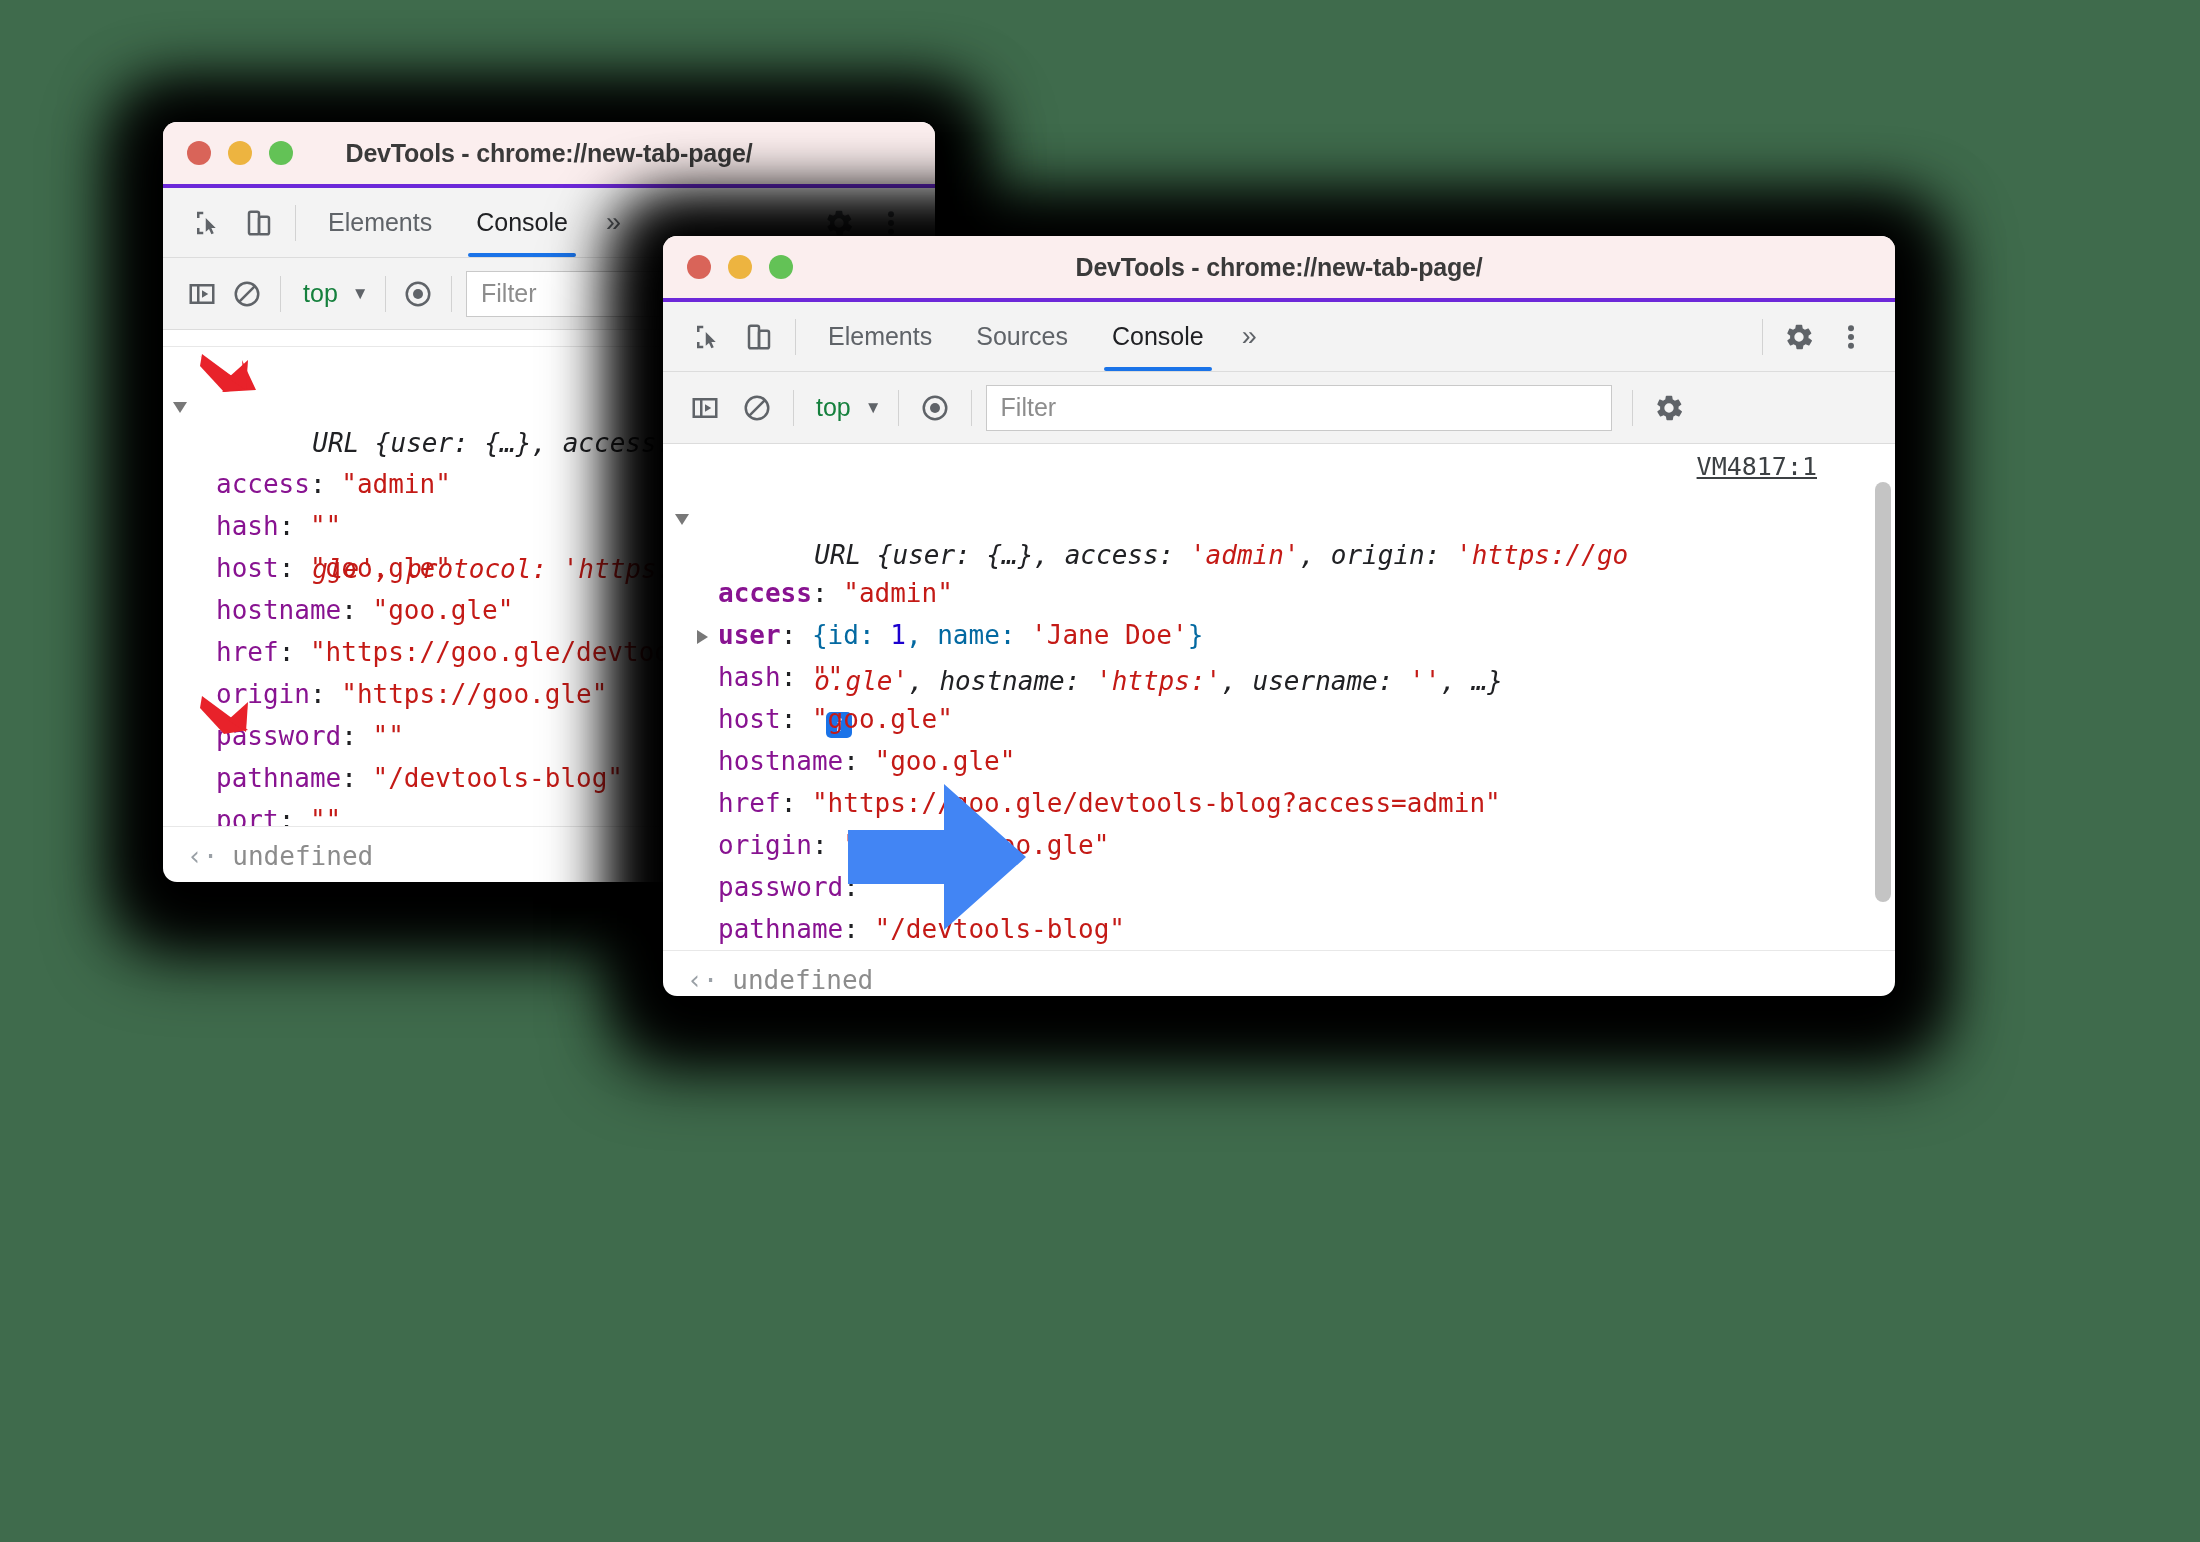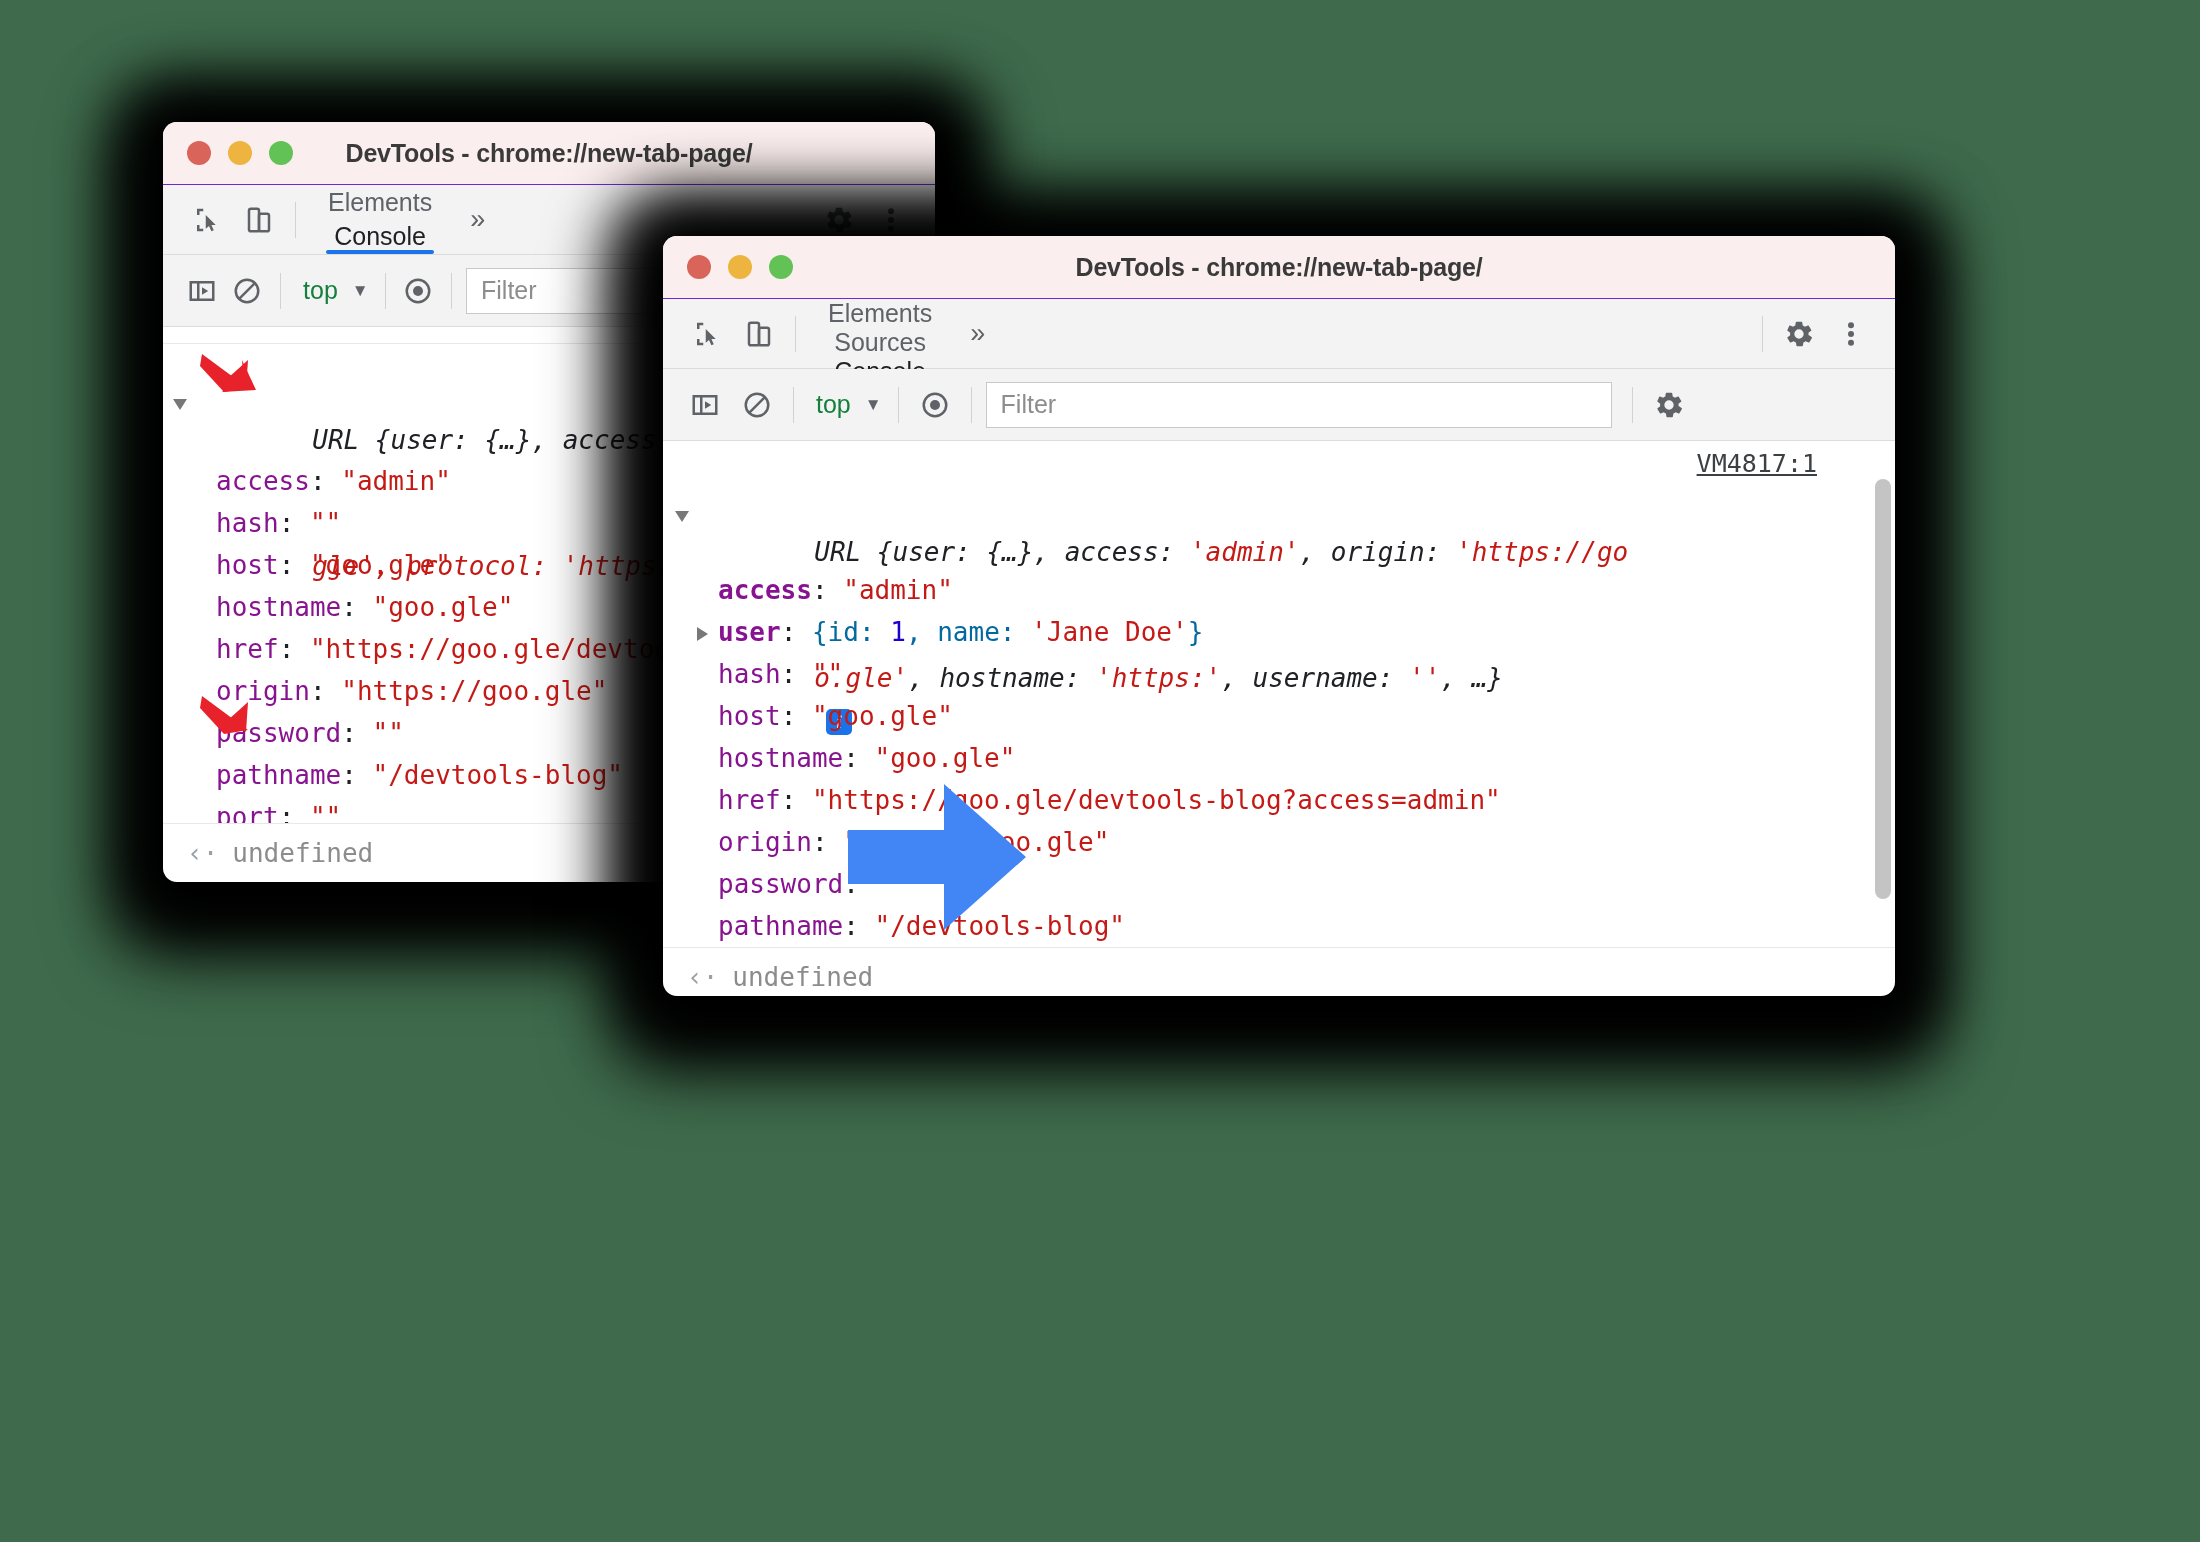--- a/index.html
+++ b/index.html
@@ -19,21 +19,21 @@
     overflow:hidden;
     box-shadow:0 0 0 0 #000,
                0 26px 70px 46px rgba(0,0,0,1),
                0 0 60px 40px rgba(0,0,0,1);
   }
   .titlebar{
     height:62px;
     background:#fbeeee;
     display:flex;align-items:center;
     position:relative;
-    border-bottom:1px solid #6d28d9;
+    border-bottom:4px solid #6d28d9;
   }
   .lights{position:absolute;left:24px;top:50%;transform:translateY(-50%);display:flex;gap:17px;}
   .light{width:24px;height:24px;border-radius:50%;}
   .l-red{background:#d96459;}
   .l-yellow{background:#edb440;}
   .l-green{background:#63c košík;}
   .l-green{background:#63c256;}
   .wtitle{
     flex:1;text-align:center;
     font-size:25px;font-weight:bold;color:#3a3a3a;
@@ -44,21 +44,21 @@
   .dt-toolbar{
     height:70px;background:#f3f3f3;
     display:flex;align-items:center;
     border-bottom:1px solid #dcdcdc;
     position:relative;
     padding-left:18px;
     box-sizing:border-box;
   }
   .ico-btn{width:52px;height:52px;display:flex;align-items:center;justify-content:center;cursor:default;}
   .vdiv{width:1px;height:36px;background:#d2d2d2;margin:0 10px;}
-  .tabs{display:flex;align-items:center;height:100%;flex-direction:column;}
+  .tabs{display:flex;align-items:center;height:100%;}
   .tab{
     font-size:25px;color:#5f6368;
     padding:0 22px;height:100%;
     display:flex;align-items:center;position:relative;
   }
   .tab.active{color:#202124;}
   .tab.active:after{
     content:"";position:absolute;left:14px;right:14px;bottom:0;height:4px;
     background:#1a73e8;border-radius:2px;
   }

